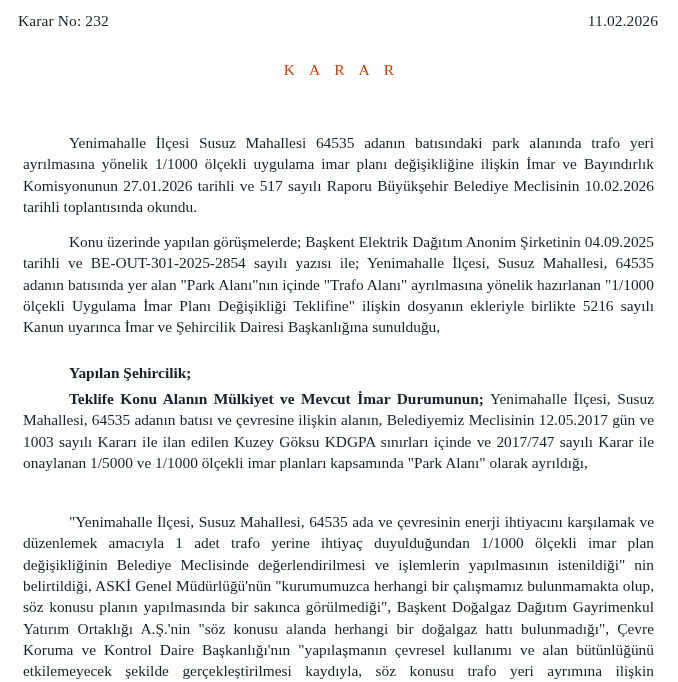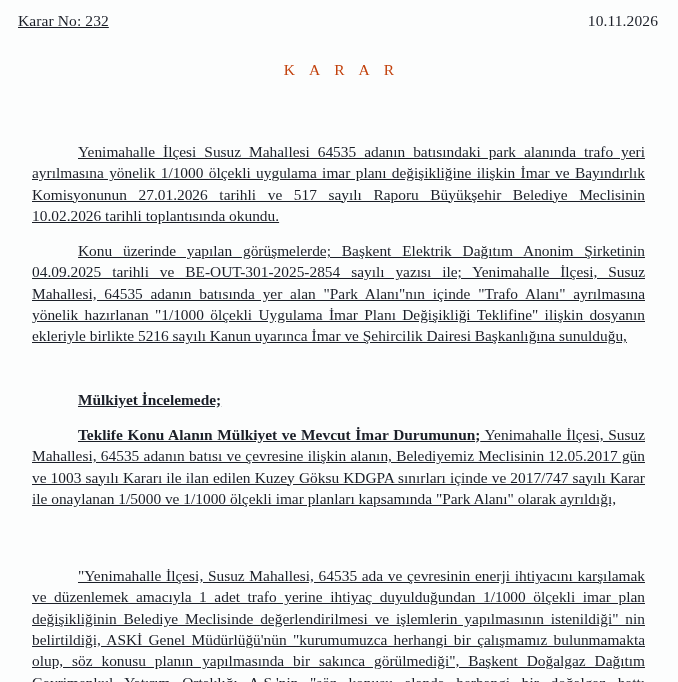--- a/index.html
+++ b/index.html
@@ -30,21 +30,21 @@
     top: 11px;
     left: 18px;
     right: 20px;
     display: flex;
     justify-content: space-between;
     align-items: baseline;
     font-size: 15.5px;
     line-height: 19px;
     letter-spacing: 0.1px;
   }
-  .doc-header .karar-no { white-space: nowrap; text-decoration: underline; }
+  .doc-header .karar-no { white-space: nowrap; }
   .doc-header .karar-date { white-space: nowrap; }
 
   
   .doc-title {
     position: absolute;
     top: 60px;
     left: 0;
     width: 678px;
     text-align: center;
     font-size: 15.5px;
@@ -61,24 +61,23 @@
     left: 18px;
     width: 641px;
     font-size: 15.4px;
     line-height: 21.3px;
     text-align: justify;
     text-justify: inter-word;
     hyphens: none;
   }
 
   .para {
-    margin: 14px;
+    margin: 5px;
     text-indent: 46px;
     text-align: justify;
-    text-decoration: underline;
   }
   .para + .para {
     margin-top: 14px;
   }
   .para.tight-follow {
     margin-top: 0;
     text-indent: 46px;
   }
   .para.no-indent {
     text-indent: 0;
@@ -94,35 +93,35 @@
   
   .gap-lg { height: 14px; }
 </style>
 </head>
 <body>
 
 <div class="page">
 
   <div class="doc-header">
     <span class="karar-no">Karar No: 232</span>
-    <span class="karar-date">10.11.2026</span>
+    <span class="karar-date">11.02.2026</span>
   </div>
 
   <div class="doc-title">K A R A R</div>
 
   <div class="doc-body">
 
     <p class="para">Yenimahalle İlçesi Susuz Mahallesi 64535 adanın batısındaki park alanında trafo yeri ayrılmasına yönelik 1/1000 ölçekli uygulama imar planı değişikliğine ilişkin İmar ve Bayındırlık Komisyonunun 27.01.2026 tarihli ve 517 sayılı Raporu Büyükşehir Belediye Meclisinin 10.02.2026 tarihli toplantısında okundu.</p>
 
     <p class="para">Konu üzerinde yapılan görüşmelerde; Başkent Elektrik Dağıtım Anonim Şirketinin 04.09.2025 tarihli ve BE-OUT-301-2025-2854 sayılı yazısı ile; Yenimahalle İlçesi, Susuz Mahallesi, 64535 adanın batısında yer alan "Park Alanı"nın içinde "Trafo Alanı" ayrılmasına yönelik hazırlanan "1/1000 ölçekli Uygulama İmar Planı Değişikliği Teklifine" ilişkin dosyanın ekleriyle birlikte 5216 sayılı Kanun uyarınca İmar ve Şehircilik Dairesi Başkanlığına sunulduğu,</p>
 
     <div class="gap-lg"></div>
 
     <p class="para no-indent" style="text-indent:46px; text-align-last:left;">
-      <span class="section-label">Mülkiyet İncelemede;</span>
+      <span class="section-label">Yapılan Şehircilik;</span>
     </p>
 
     <p class="para tight-follow">
       <span class="section-label">Teklife Konu Alanın Mülkiyet ve Mevcut İmar Durumunun;</span><span> Yenimahalle İlçesi, Susuz Mahallesi, 64535 adanın batısı ve çevresine ilişkin alanın, Belediyemiz Meclisinin 12.05.2017 gün ve 1003 sayılı Kararı ile ilan edilen Kuzey Göksu KDGPA sınırları içinde ve 2017/747 sayılı Karar ile onaylanan 1/5000 ve 1/1000 ölçekli imar planları kapsamında "Park Alanı" olarak ayrıldığı,</span>
     </p>
 
     <div class="gap-lg"></div>
 
 
     <div class="gap-lg"></div>

